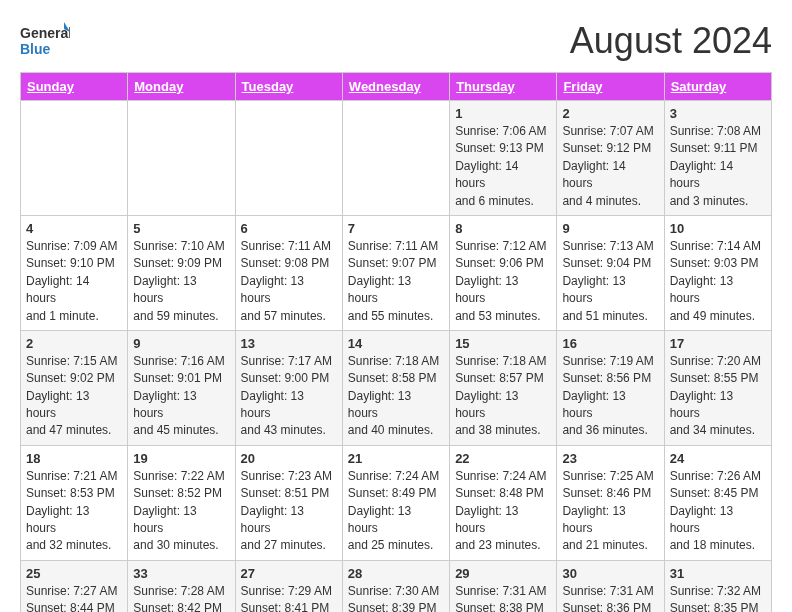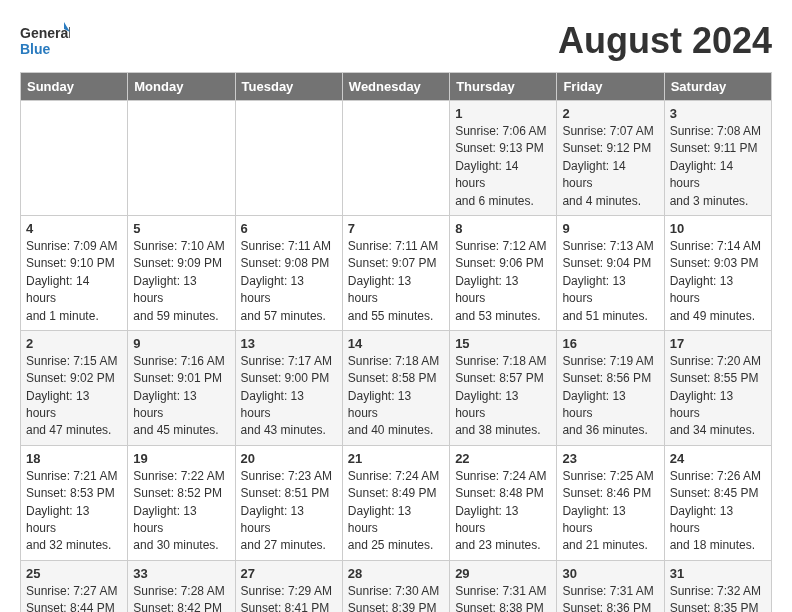--- a/index.html
+++ b/index.html
@@ -19,39 +19,40 @@
     .logo {
       display: flex;
       align-items: center;
       gap: 4px;
     }
     .title-block {
       text-align: right;
     }
     .month-title {
       font-size: 36px;
-      font-weight: bold;
+      font-weight: normal;
       color: #333;
     }
     .location {
       font-size: 16px;
       color: #555;
     }
     .calendar-table {
       width: 100%;
       border-collapse: collapse;
       table-layout: fixed;
     }
     .calendar-table th {
-      background-color: #737373;
+      background-color: #d946ef;
       color: #fff;
       text-align: left;
       padding: 6px 6px;
       font-size: 13px;
       border: 1px solid #ccc;
+      text-decoration: underline;
     }
     .calendar-table td {
       border: 1px solid #ccc;
       vertical-align: top;
       padding: 5px 5px;
       font-size: 11px;
       color: #333;
       height: 88px;
       background: #fff;
     }

